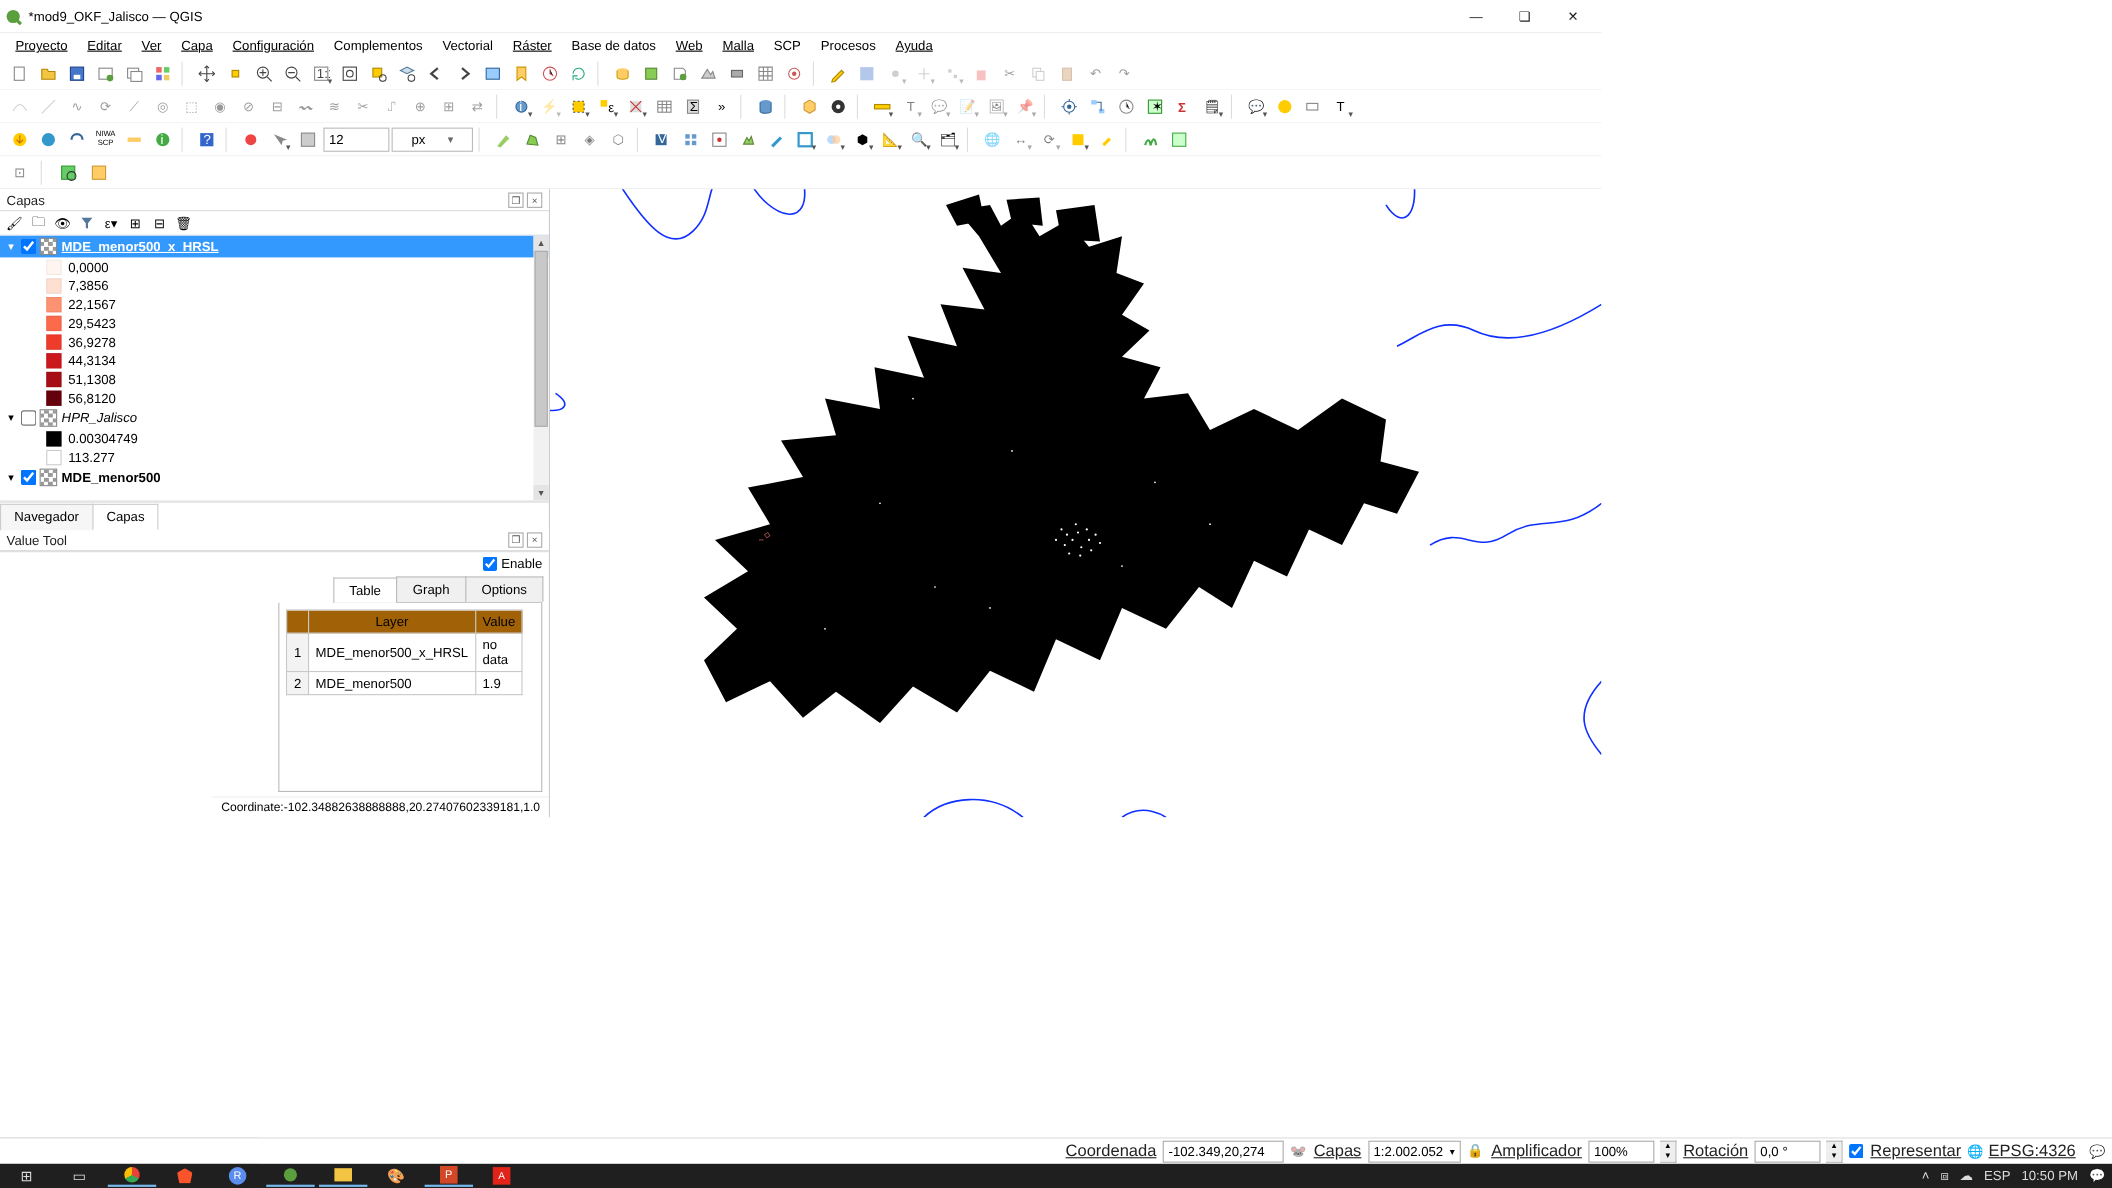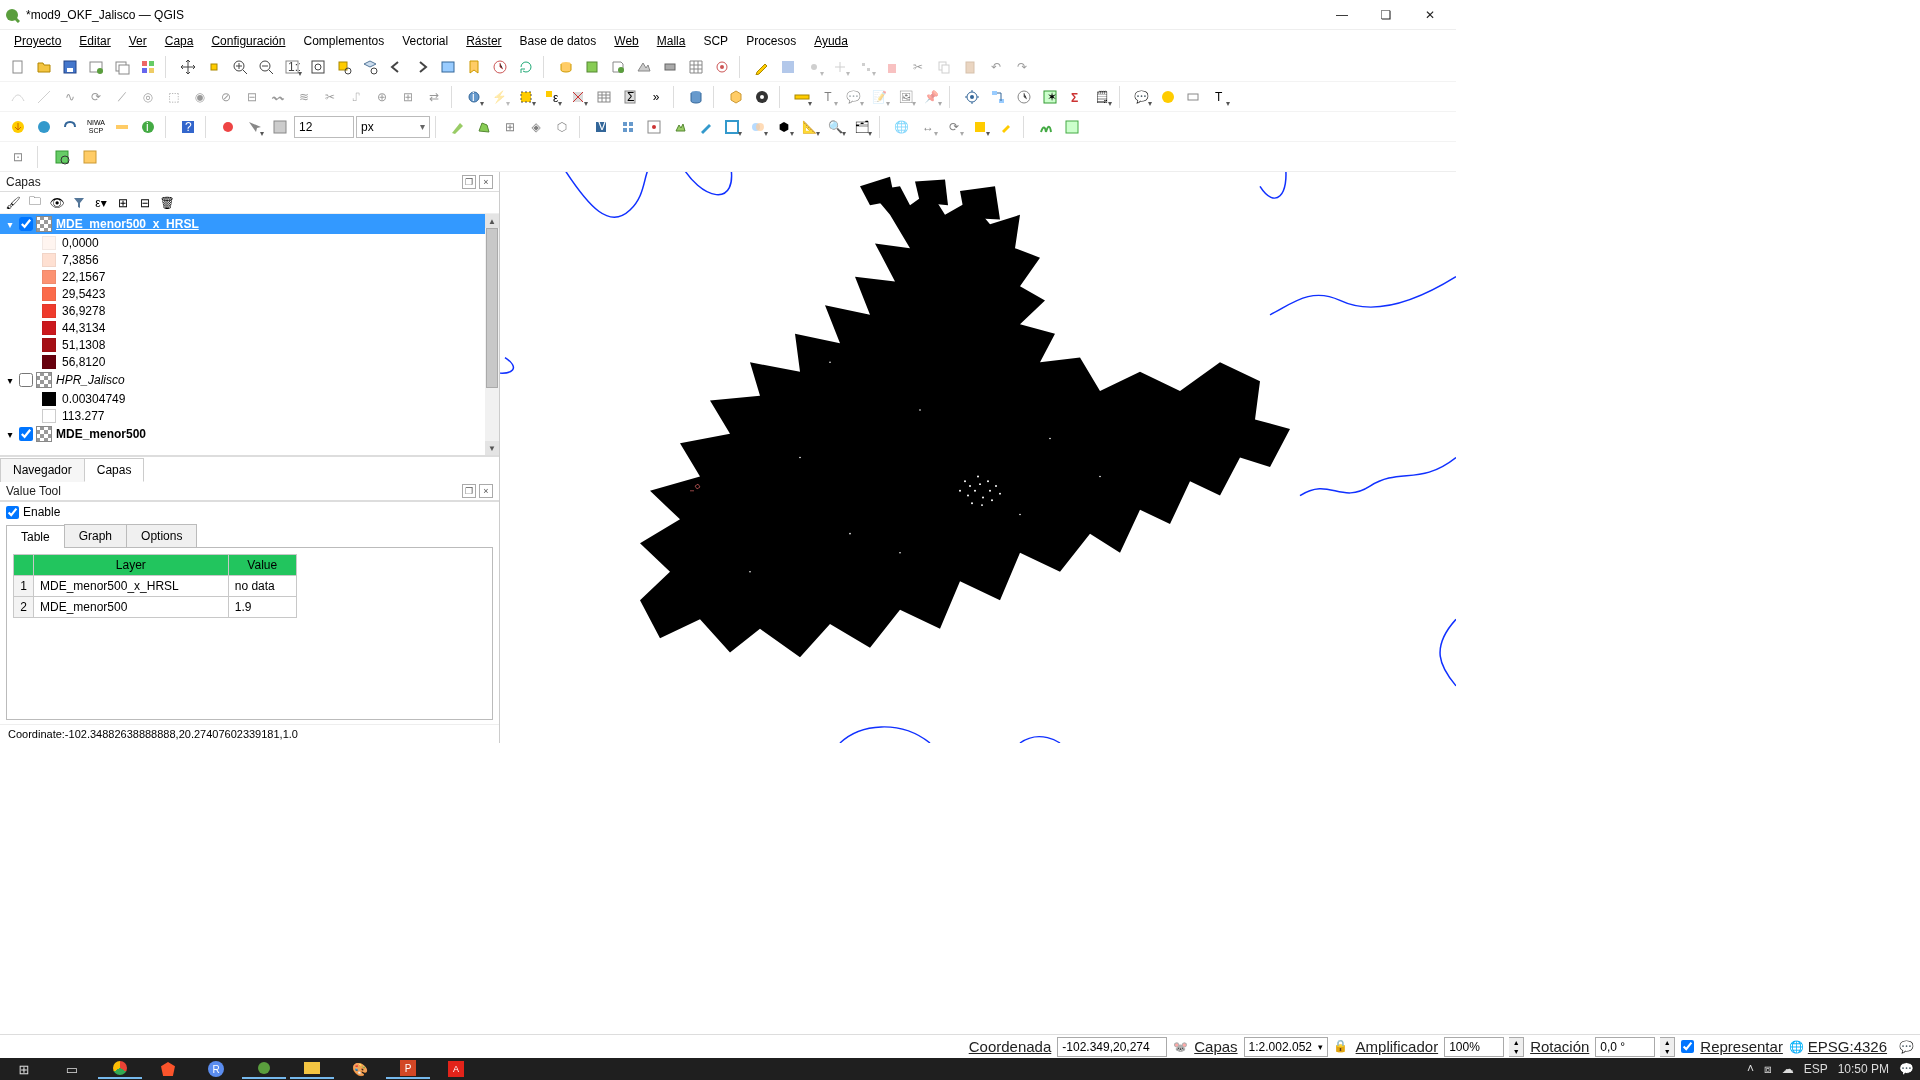--- a/index.html
+++ b/index.html
@@ -11,21 +11,21 @@
 .titlebar .winbtn { width: 44px; height: 28px; display: flex; align-items: center; justify-content: center; color:#222; }
 
 .menubar { height: 22px; display: flex; align-items: center; padding: 0 6px; gap: 2px; background: #fff; }
 .menubar .mitem { padding: 2px 8px; cursor: default; }
 .menubar .mitem .ul { text-decoration: underline; }
 
 .toolbar { height: 30px; display: flex; align-items: center; padding: 2px 6px; gap: 2px; background: #fff; border-bottom: 1px solid #f3f3f3; }
 .tbtn { width: 24px; height: 24px; border: 1px solid transparent; border-radius: 2px; display: inline-flex; align-items: center; justify-content: center; position: relative; }
 .tsep { width: 6px; height: 22px; border-left: 1px solid #ddd; margin: 0 3px; }
 .numbox { width: 60px; height: 22px; border: 1px solid #bbb; padding: 0 4px; display:flex; align-items:center; background:#fff; }
-.combo { width: 74px; height: 22px; border: 1px solid #bbb; padding: 0 4px; display:flex; align-items:center; justify-content:space-between; background:#fff; }
+.combo { width: 74px; height: 22px; border: 1px solid #bbb; padding: 0 17px; display:flex; align-items:center; justify-content:space-between; background:#fff; }
 .combo .arr { font-size:10px; color:#666; }
 
 .content { display: flex; height: calc(100% - 30px - 22px - 30px - 30px - 30px - 30px - 30px - 21px - 22px); }
 .leftcol { width: 500px; display:flex; flex-direction:column; border-right: 1px solid #ccc; }
 .mapcol { flex: 1; position: relative; background: #fff; }
 
 .panel-header { height: 20px; background: #fff; border-bottom: 1px solid #ddd; padding: 0 6px; display:flex; align-items:center; justify-content:space-between; font-size:11px; color:#222; }
 .panel-header .icons { display:flex; gap:3px; }
 .panel-header .picon { width:14px;height:14px; border:1px solid #aaa; font-size:9px; display:flex;align-items:center;justify-content:center; color:#555;}
 
@@ -41,35 +41,35 @@
   repeating-conic-gradient(#999 0% 25%, #fff 0% 50%) 50% / 8px 8px; }
 .layer-row .name { font-weight: bold; }
 .layer-row.selected .name { text-decoration: underline; }
 .legend-row { display:flex; align-items:center; height:17px; padding-left: 42px; }
 .legend-row .sw { width:14px; height:14px; border:1px solid rgba(0,0,0,0.05); margin-right: 6px; }
 
 .tabs { display:flex; border-top:1px solid #ddd; }
 .tabs .tab { padding: 4px 12px; border:1px solid #ccc; border-bottom:none; background:#f6f6f6; position:relative; top:1px; margin-right:-1px; cursor:default; }
 .tabs .tab.active { background:#fff; border-bottom:1px solid #fff; }
 
-.value-tool { border-top: 1px solid #ddd; display:flex; flex-direction:column; flex:1; }
+.value-tool { border-top: 1px solid #ddd; display:flex; flex-direction:column; flex:1;align-items:flex-end; }
 .vt-enable { padding: 3px 6px; display:flex; align-items:center; gap:4px; }
 .vt-tabs { display:flex; margin: 2px 6px 0 6px; border-bottom:1px solid #bbb; }
 .vt-tabs .vtab { padding: 4px 14px; border:1px solid #bbb; border-bottom:none; background:#f0f0f0; margin-right:-1px; cursor:default;}
 .vt-tabs .vtab.active { background:#fff; position:relative; top:1px; }
 .vt-body { border:1px solid #bbb; border-top:none; margin: 0 6px 4px 6px; padding: 6px; flex:1; display:flex; flex-direction:column; }
 .vt-dec { display:flex; align-items:center; gap:6px; margin-bottom:6px;}
 .spin { display:flex; align-items:center; border:1px solid #aaa; height:20px; }
 .spin input { width:26px; border:none; text-align:center; height:18px; outline:none;}
 .spin .btns { display:flex; flex-direction:column; border-left:1px solid #aaa;}
 .spin .btns div { height:9px; width:14px; font-size:7px; line-height:9px; text-align:center; background:#eee; }
 
 table.vt { border-collapse: collapse; width: 60%; }
 table.vt th, table.vt td { border:1px solid #c8c8c8; padding: 3px 6px; text-align:left; background:#fff; }
-table.vt th { background:#22c55e; font-weight:normal; text-align:center; }
+table.vt th { background:#a16207; font-weight:normal; text-align:center; }
 table.vt td.idx { background:#f3f3f3; text-align:center; width:20px;}
 
 .coord-line { font-size:11px; padding: 3px 8px; border-top:1px solid #eee; }
 
 .statusbar { position: absolute; bottom: 22px; left:0; right:0; height: 24px; display:flex; align-items:center; padding: 0 6px; gap: 6px; border-top:1px solid #ddd; background:#fff; }
 .sb-label { font-size:15px; color:#222;text-decoration:underline; }
 .sb-input { height:20px; border:1px solid #aaa; padding: 0 4px; font-size:11px; background:#fff; display:flex; align-items:center; min-width:60px;}
 .sb-spin { display:flex; flex-direction:column; margin-left:-1px; border:1px solid #aaa; border-left:none;}
 .sb-spin div{height:9px;width:14px;font-size:7px;line-height:9px;text-align:center;background:#eee;}
 .sb-lock{width:16px;height:16px;}

